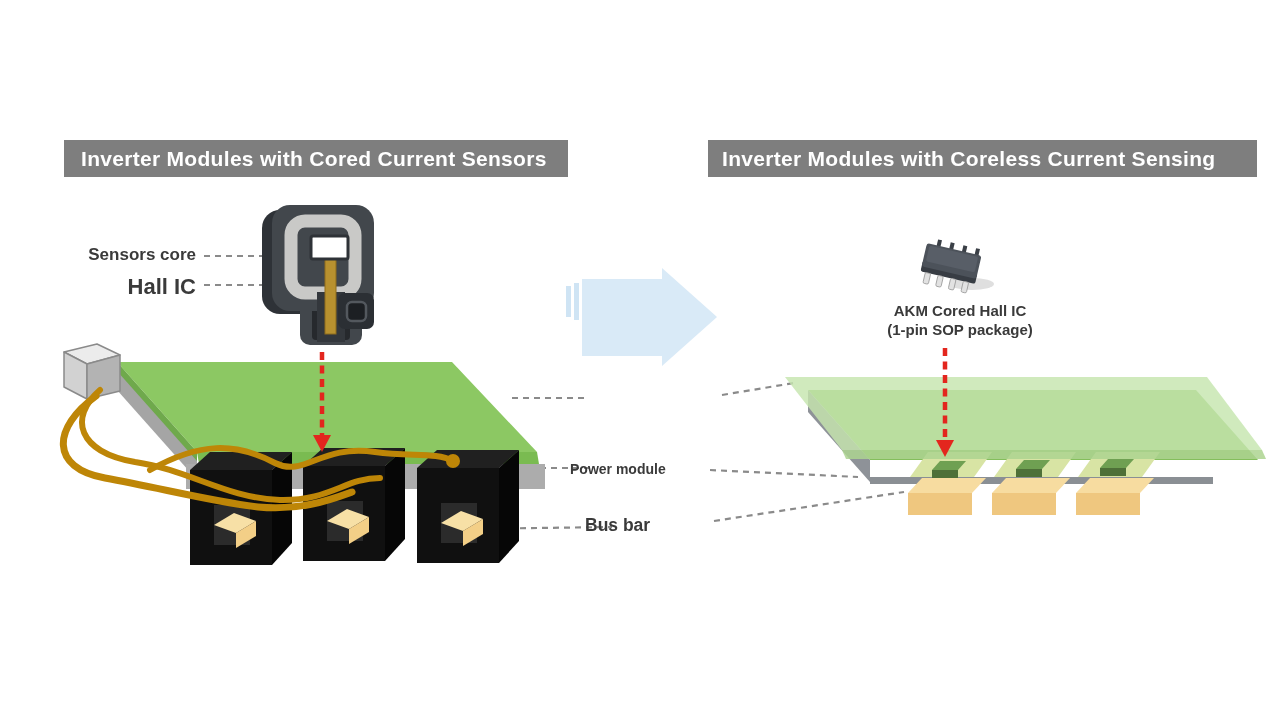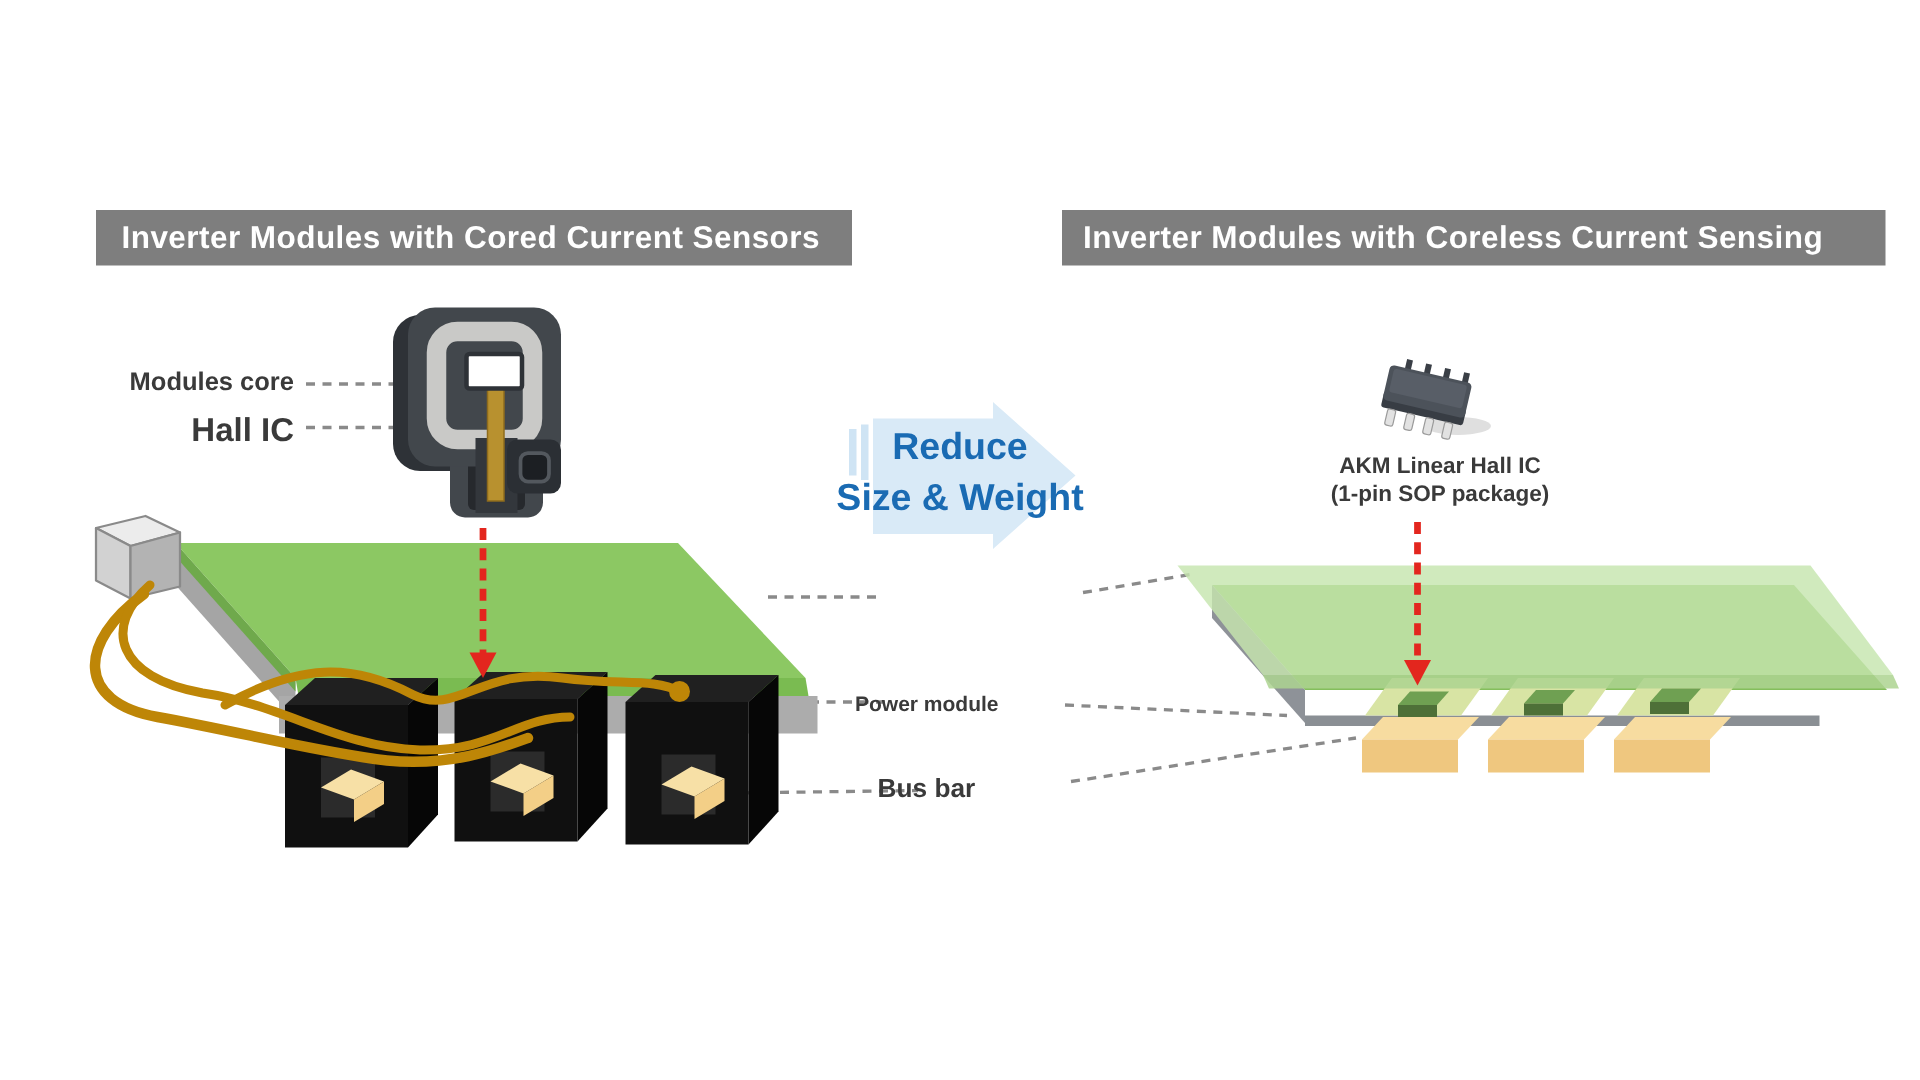--- a/index.html
+++ b/index.html
@@ -176,29 +176,25 @@
 
     <g>
       <line x1="945" y1="348" x2="945" y2="440" stroke="#E3261E" stroke-width="4.5" stroke-dasharray="8 5.5"></line>
       <polygon points="945,457 936,440 954,440" fill="#E3261E"></polygon>
     </g>
   </svg>
 
   <div class="hdr hdr-left">Inverter Modules with Cored Current Sensors</div>
   <div class="hdr hdr-right">Inverter Modules with Coreless Current Sensing</div>
 
-  <div class="lbl lbl-magnetic-core">Modules core</div>
+  <div class="lbl lbl-magnetic-core">Sensors core</div>
   <div class="lbl lbl-hall-ic">Hall IC</div>
 
-  <div class="lbl lbl-reduce">
-    <div>Reduce</div>
-    <div>Size &amp; Weight</div>
-  </div>
 
   <div class="lbl lbl-power-module">Power module</div>
   <div class="lbl lbl-bus-bar">Bus bar</div>
 
   <div class="lbl lbl-akm">
-    <div>AKM Linear Hall IC</div>
+    <div>AKM Cored Hall IC</div>
     <div>(1-pin SOP package)</div>
   </div>
 
 </div>
 
 </body></html>

